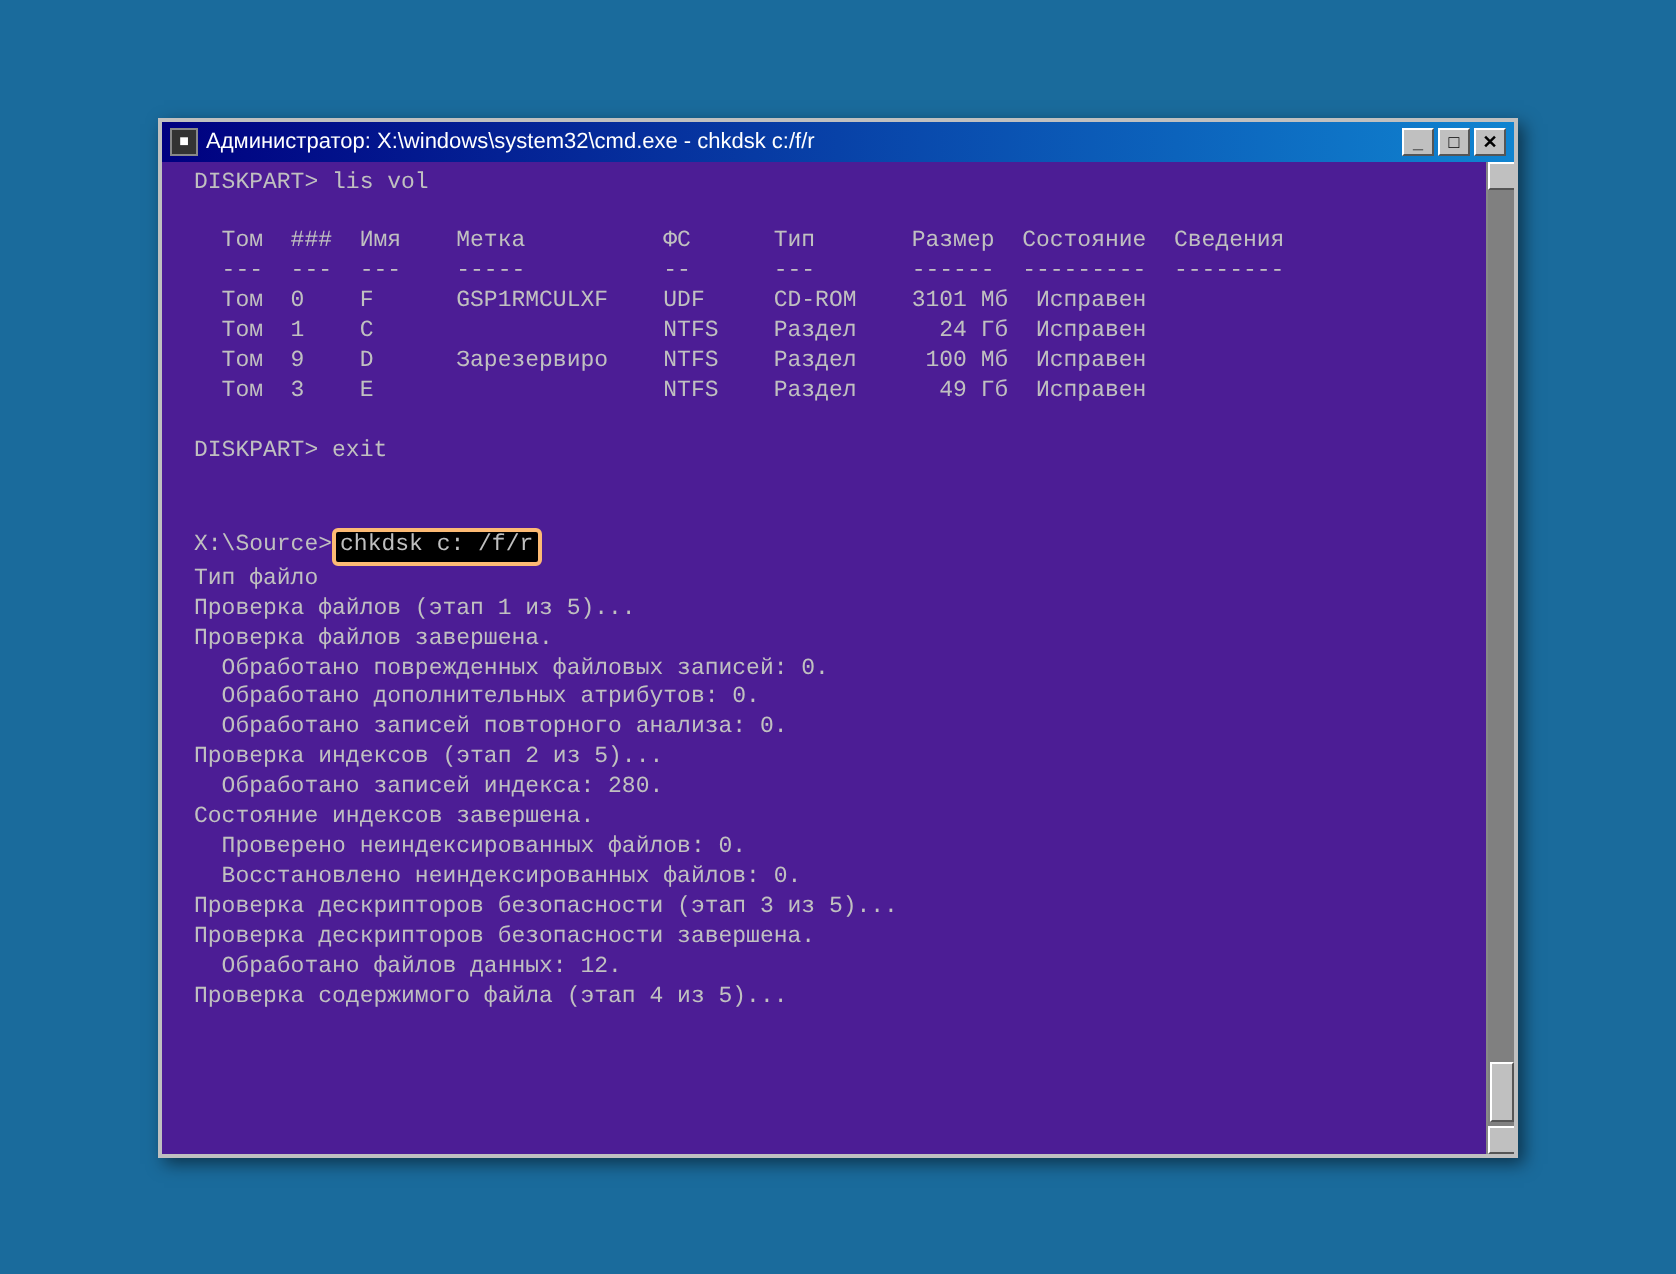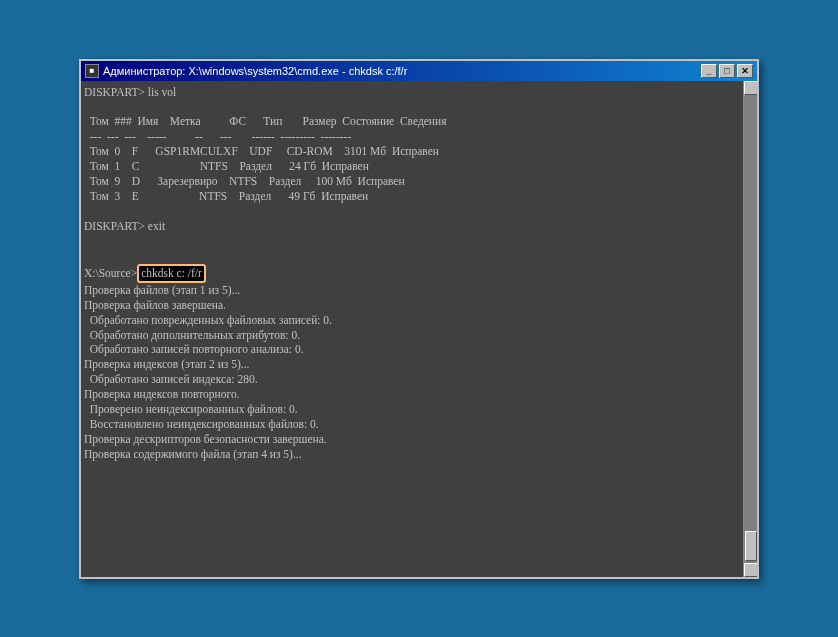--- a/index.html
+++ b/index.html
@@ -77,25 +77,25 @@
       padding: 1px 6px;
       display: flex;
       gap: 8px;
       height: 18px;
       align-items: center;
       flex-shrink: 0;
       border-bottom: 1px solid #888;
     }
     .terminal-content {
       flex: 1;
-      background: #404040;
+      background: #4c1d95;
       color: #c0c0c0;
-      font-family: Liberation Serif, serif;
+      font-family: Liberation Mono, monospace;
       font-size: 11.5px;
-      padding: 4px 3px;
+      padding: 4px 16px;
       overflow: hidden;
       line-height: 1.3;
       position: relative;
     }
     .line {
       white-space: pre;
       display: block;
     }
     .cmd-highlight {
       border: 2px solid #fdba74;
@@ -172,31 +172,34 @@
     <span class="line">  ---  ---  ---    -----          --      ---       ------  ---------  --------</span>
     <span class="line">  Том  0    F      GSP1RMCULXF    UDF     CD-ROM    3101 Мб  Исправен</span>
     <span class="line">  Том  1    C                     NTFS    Раздел      24 Гб  Исправен</span>
     <span class="line">  Том  9    D      Зарезервиро    NTFS    Раздел     100 Мб  Исправен</span>
     <span class="line">  Том  3    E                     NTFS    Раздел      49 Гб  Исправен</span>
     <span class="line"> </span>
     <span class="line">DISKPART&gt; exit</span>
     <span class="line"> </span>
     <span class="line"> </span>
     <span class="line">X:\Source&gt;<span class="cmd-highlight">chkdsk c: /f/r</span></span>
+    <span class="line">Тип файло</span>
     <span class="line">Проверка файлов (этап 1 из 5)...</span>
     <span class="line">Проверка файлов завершена.</span>
     <span class="line">  Обработано поврежденных файловых записей: 0.</span>
     <span class="line">  Обработано дополнительных атрибутов: 0.</span>
     <span class="line">  Обработано записей повторного анализа: 0.</span>
     <span class="line">Проверка индексов (этап 2 из 5)...</span>
     <span class="line">  Обработано записей индекса: 280.</span>
-    <span class="line">Проверка индексов повторного.</span>
+    <span class="line">Состояние индексов завершена.</span>
     <span class="line">  Проверено неиндексированных файлов: 0.</span>
     <span class="line">  Восстановлено неиндексированных файлов: 0.</span>
+    <span class="line">Проверка дескрипторов безопасности (этап 3 из 5)...</span>
     <span class="line">Проверка дескрипторов безопасности завершена.</span>
+    <span class="line">  Обработано файлов данных: 12.</span>
     <span class="line">Проверка содержимого файла (этап 4 из 5)...</span>
 
     <div class="scrollbar">
       <div class="scroll-btn">▲</div>
       <div class="scroll-track">
         <div class="scroll-thumb"></div>
       </div>
       <div class="scroll-btn">▼</div>
     </div>
   </div>

